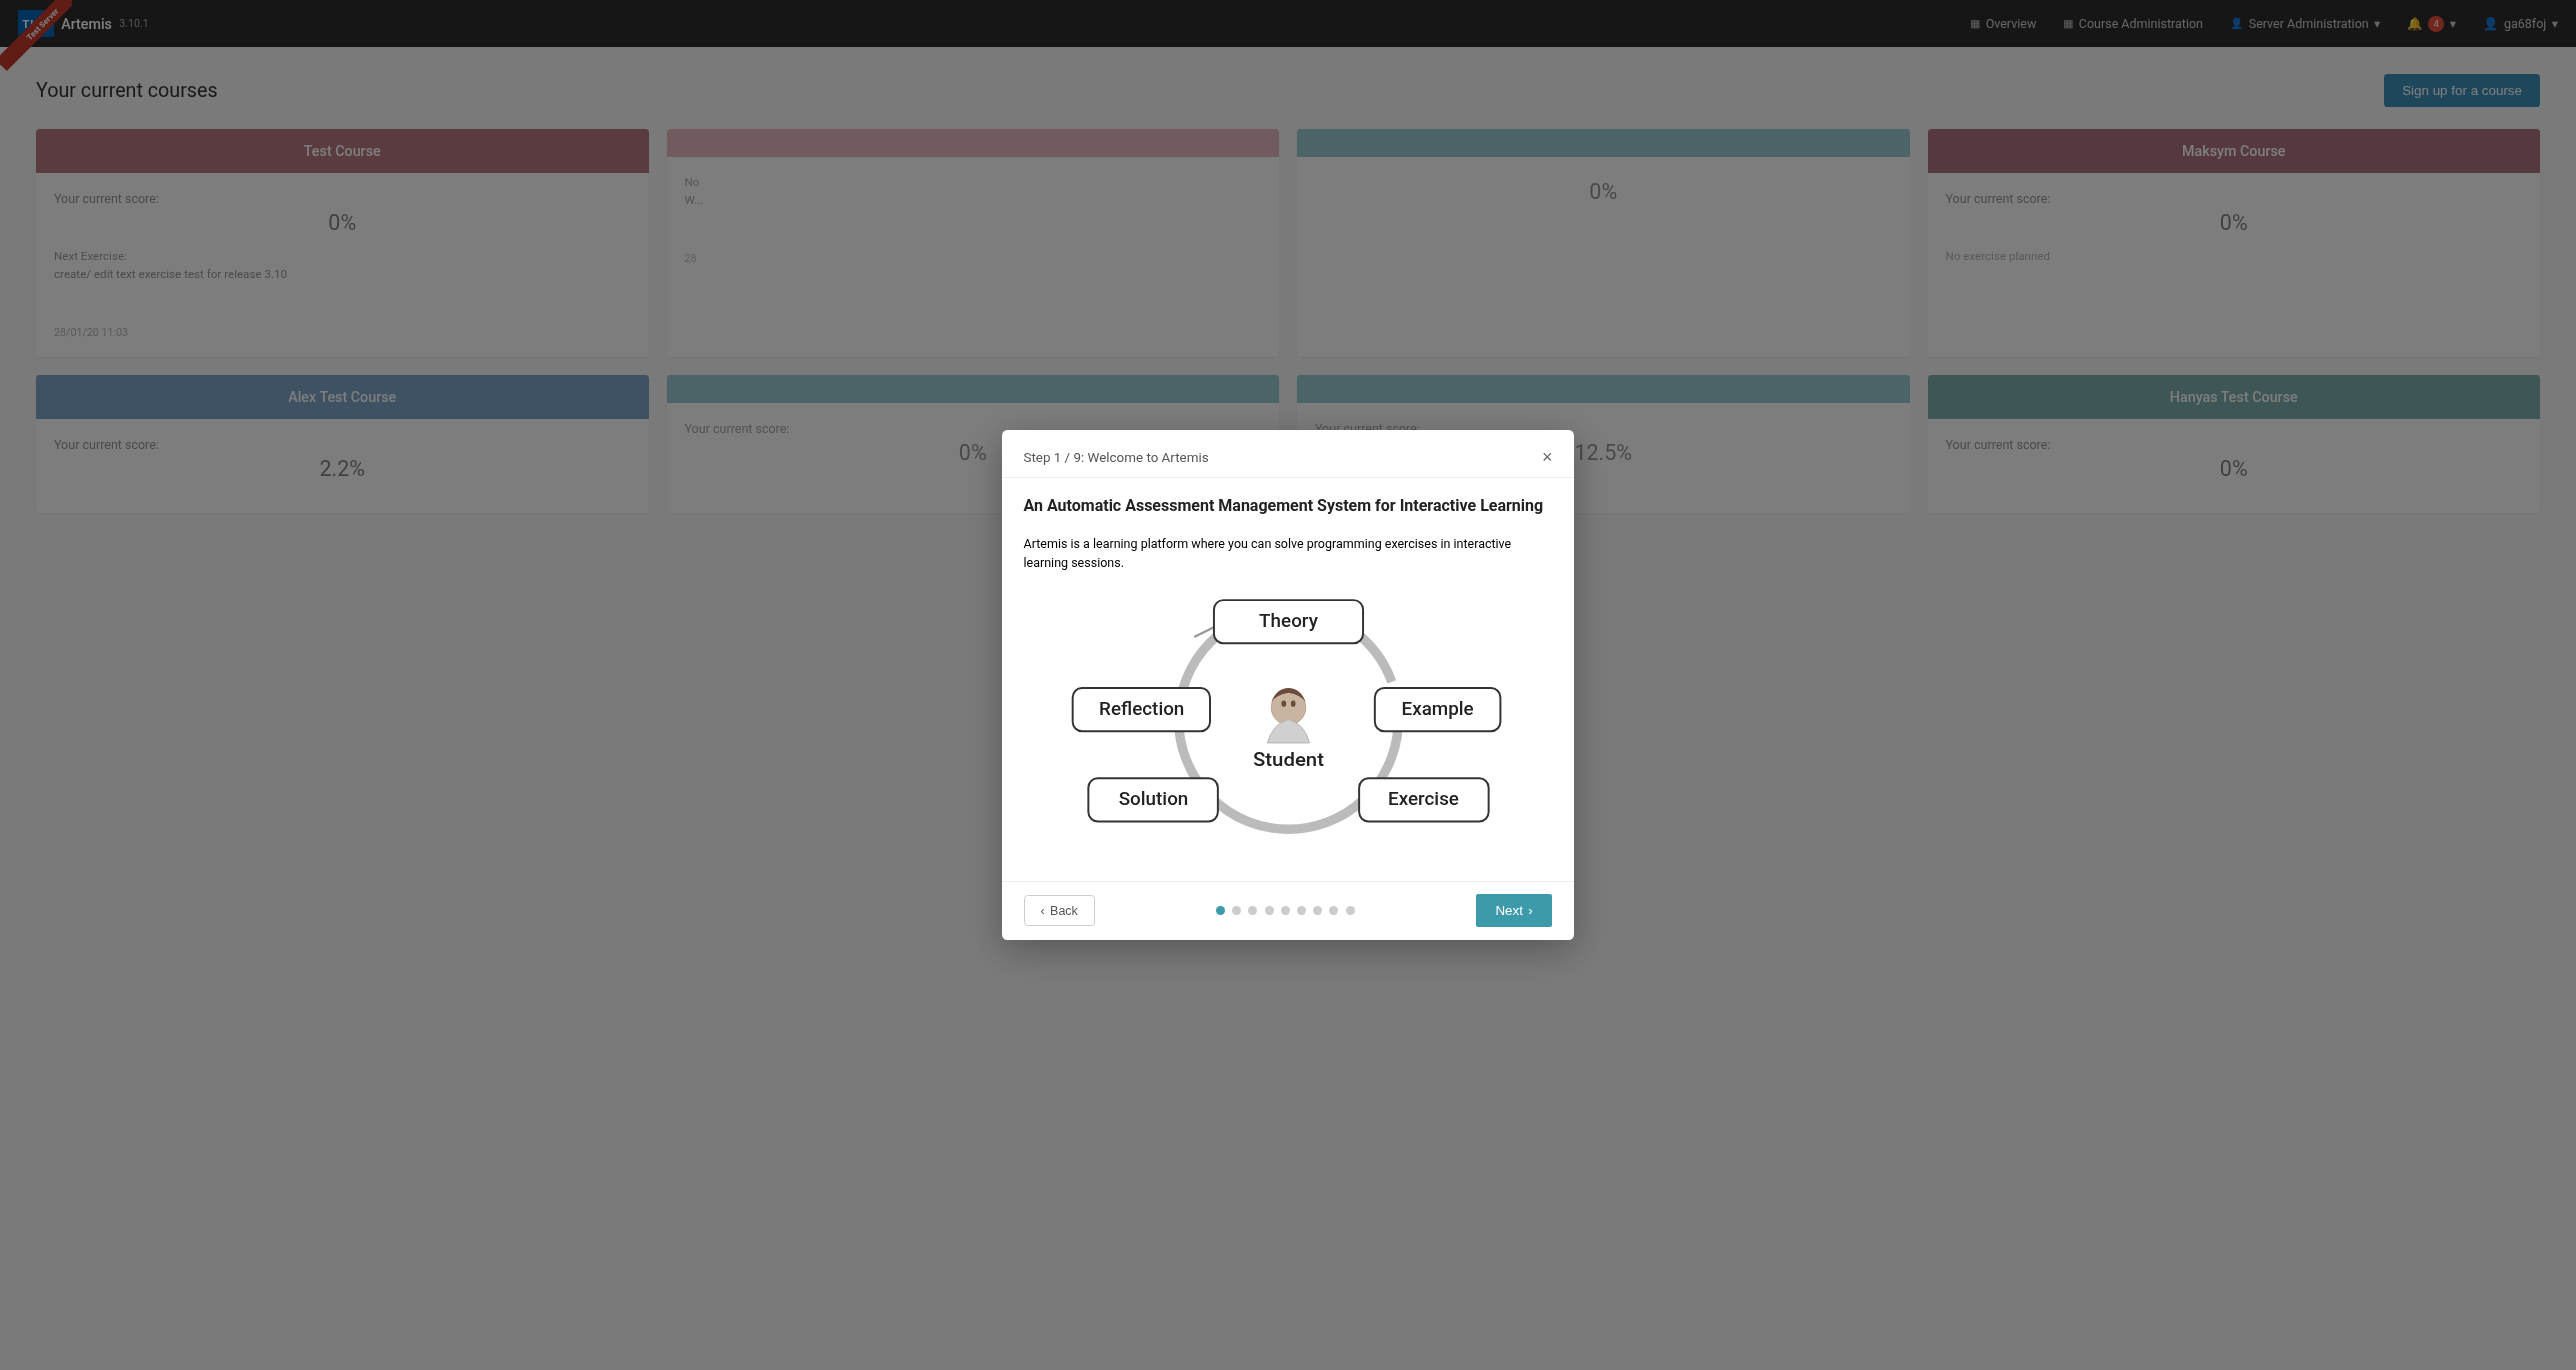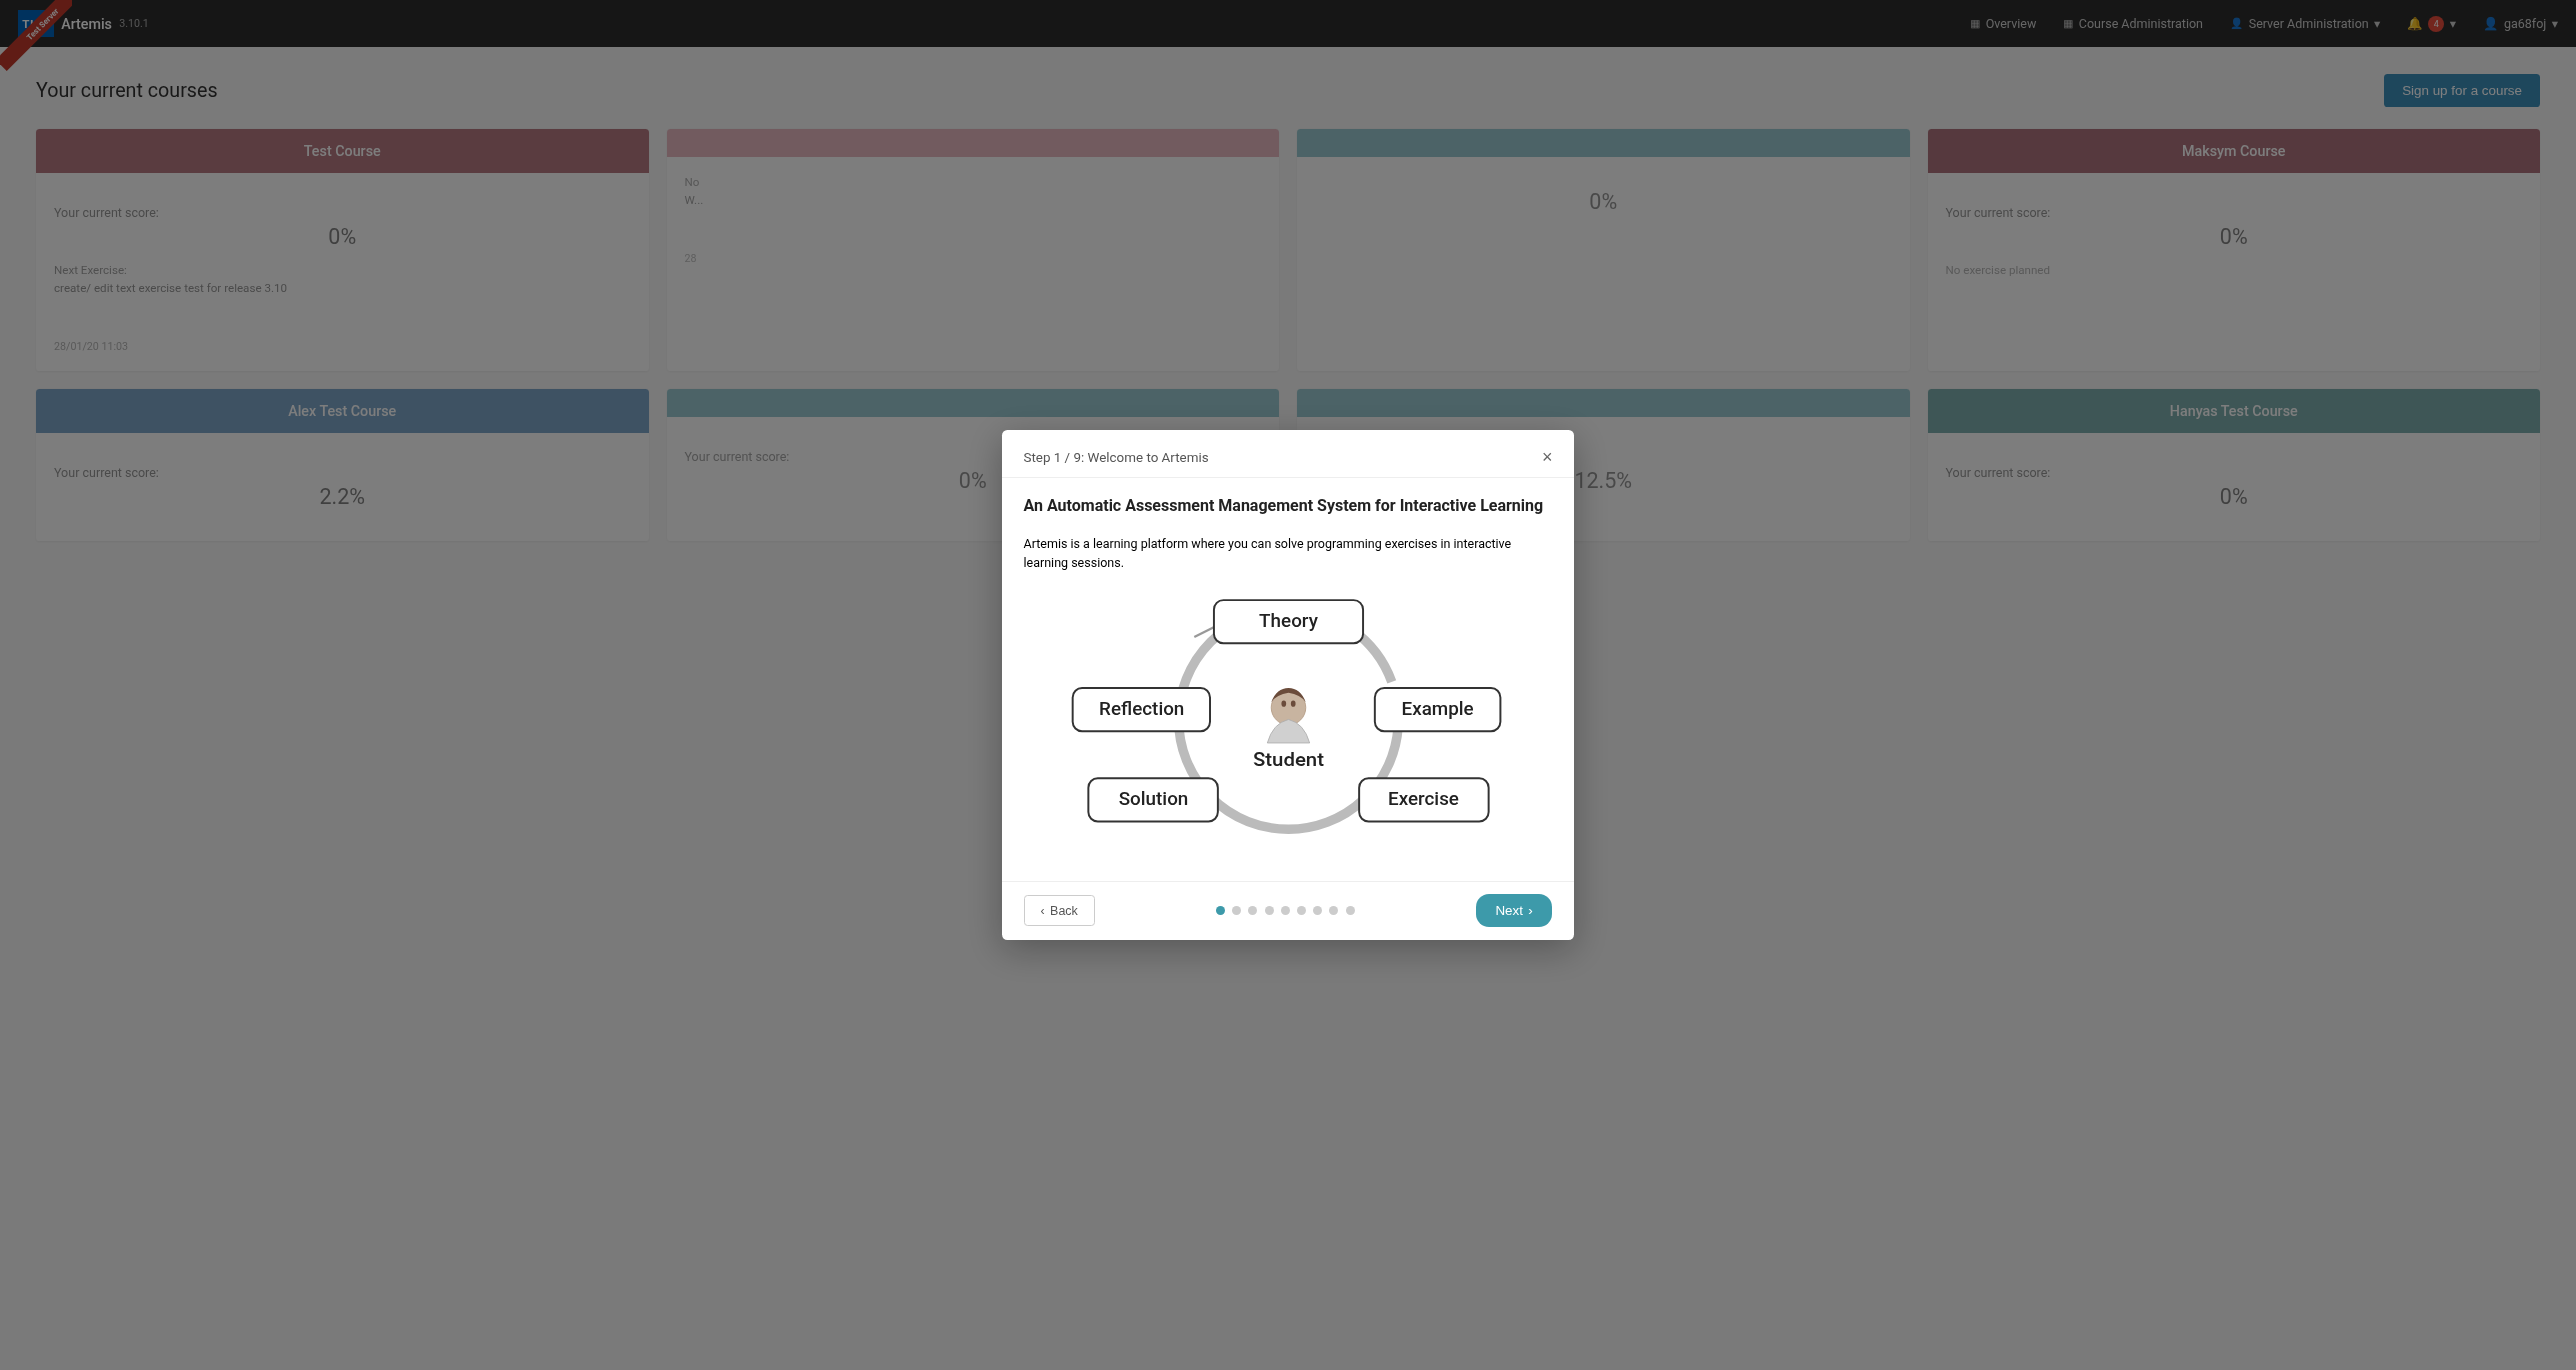--- a/index.html
+++ b/index.html
@@ -140,21 +140,20 @@
       text-align: center;
       font-size: 14.3px;
       font-weight: 500;
     }
     .course-card-body {
       padding: 18px;
     }
     .score-label {
       color: #555;
       font-size: 12.5px;
-      margin-top: 14px;
     }
     .score-value {
       font-size: 21.5px;
       color: #333;
       font-weight: 400;
       text-align: center;
       margin: 3.6px 0 14.3px;
     }
     .exercise-label {
       color: #666;
@@ -267,21 +266,21 @@
       color: #555;
       display: flex;
       align-items: center;
       gap: 5.4px;
     }
     .next-btn {
       background: #3d9aaa;
       color: white;
       border: none;
       padding: 9px 19.7px;
-      border-radius: 13px;
+      border-radius: 2px;
       font-size: 13.4px;
       cursor: pointer;
       display: flex;
       align-items: center;
       gap: 5.4px;
     }
     .pagination-dots {
       display: flex;
       gap: 7.2px;
       align-items: center;

